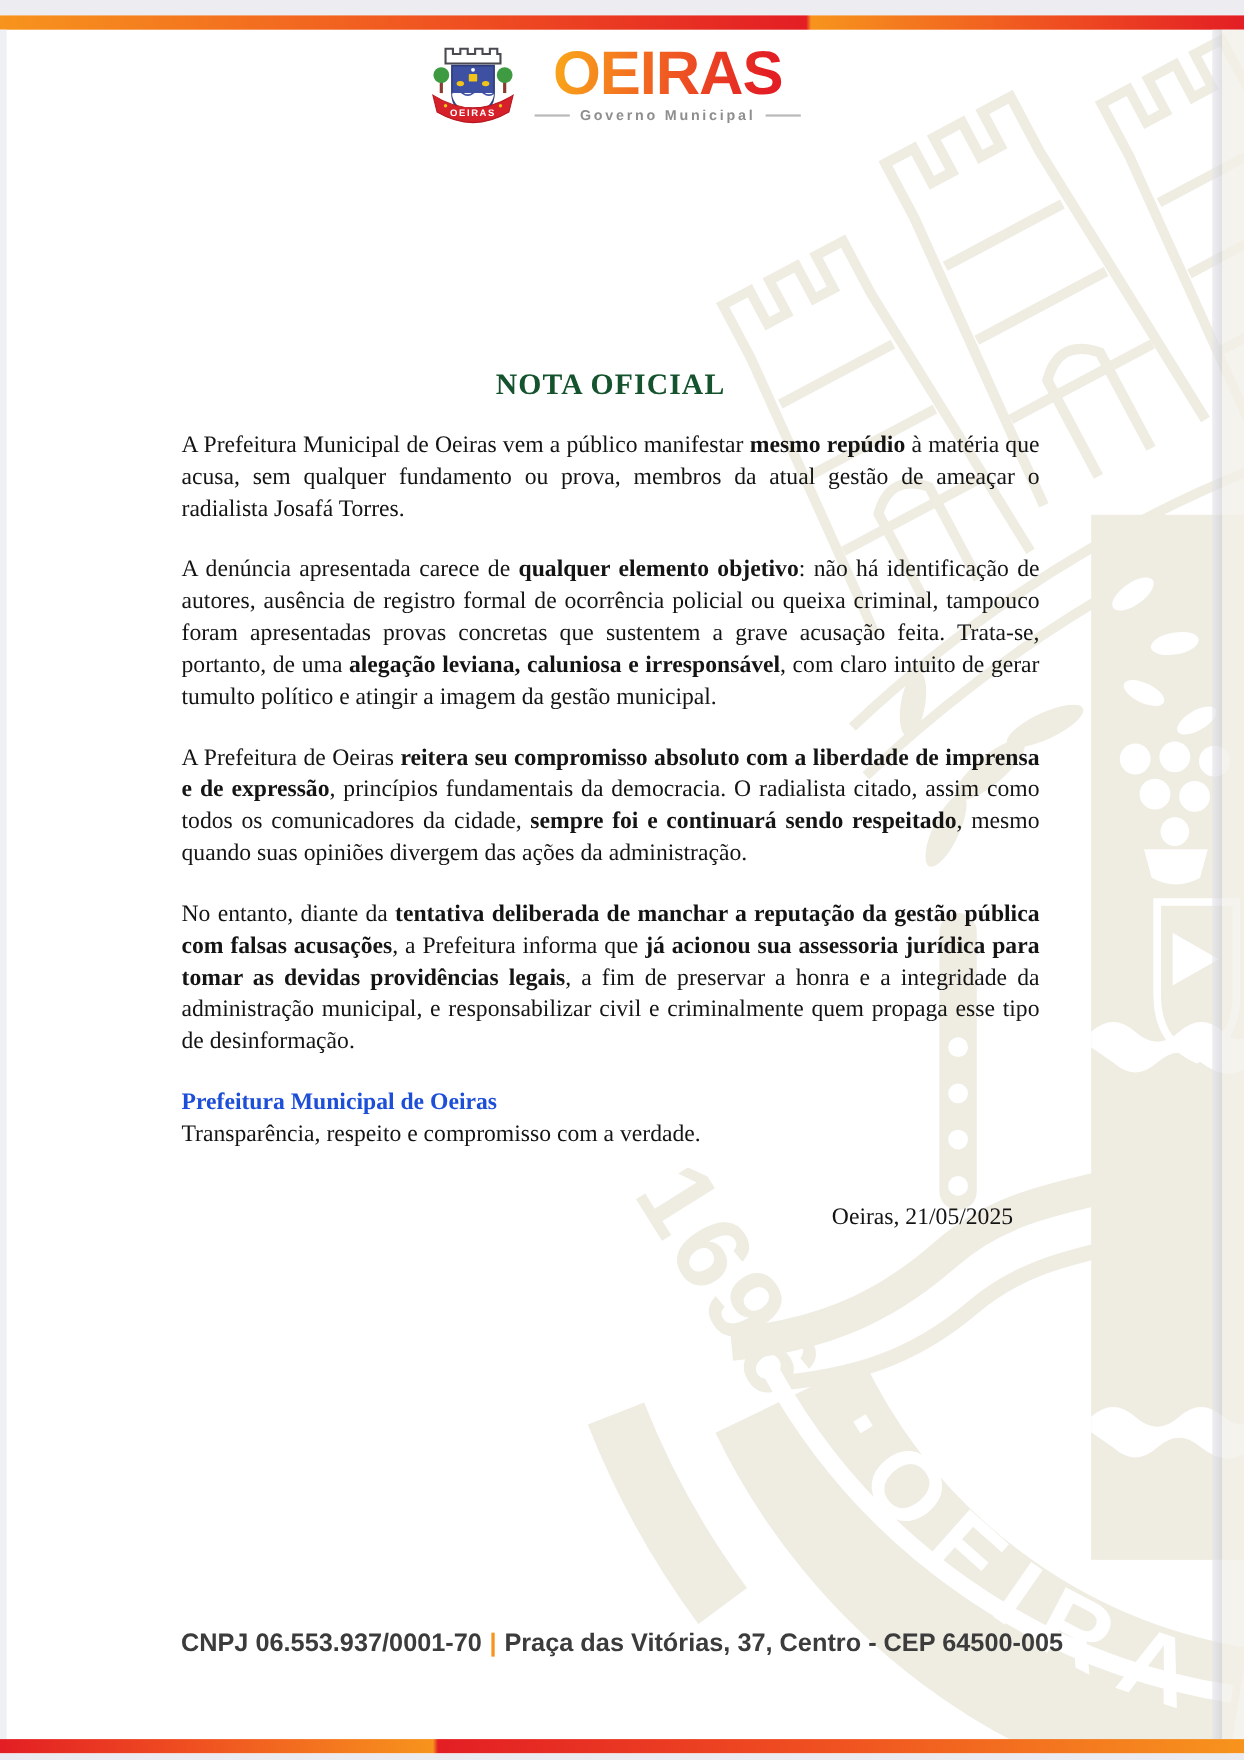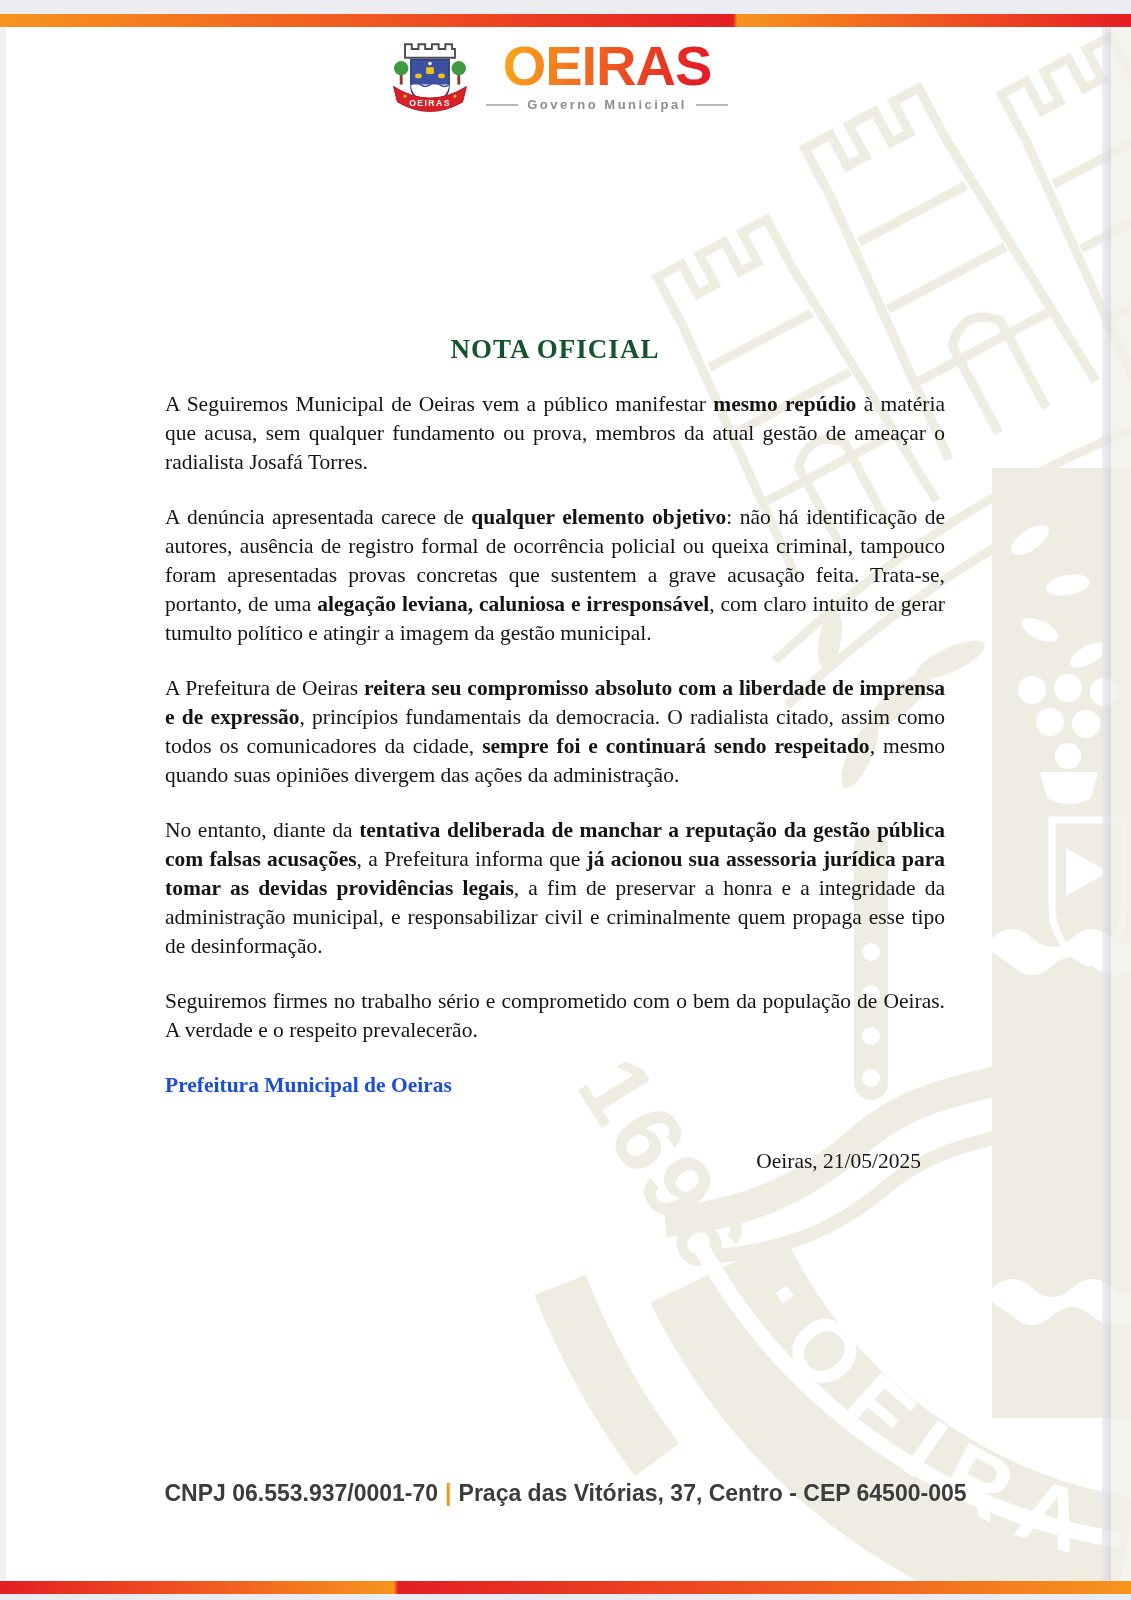--- a/index.html
+++ b/index.html
@@ -158,28 +158,28 @@
           <span class="logo-sub-dash"></span>
           <span class="logo-sub-text">Governo Municipal</span>
           <span class="logo-sub-dash"></span>
         </div>
       </div>
     </div>
 
     <h1 class="title">NOTA OFICIAL</h1>
 
     <div class="paragraphs" id="paragraphs">
-        <p class="para"><span>A Seguiremos Municipal de Oeiras vem a público manifestar </span><span class="b">mesmo repúdio</span><span> à matéria que acusa, sem qualquer fundamento ou prova, membros da atual gestão de ameaçar o radialista Josafá Torres.</span></p>
+        <p class="para"><span>A Prefeitura Municipal de Oeiras vem a público manifestar </span><span class="b">mesmo repúdio</span><span> à matéria que acusa, sem qualquer fundamento ou prova, membros da atual gestão de ameaçar o radialista Josafá Torres.</span></p>
         <p class="para"><span>A denúncia apresentada carece de </span><span class="b">qualquer elemento objetivo</span><span>: não há identificação de autores, ausência de registro formal de ocorrência policial ou queixa criminal, tampouco foram apresentadas provas concretas que sustentem a grave acusação feita. Trata-se, portanto, de uma </span><span class="b">alegação leviana, caluniosa e irresponsável</span><span>, com claro intuito de gerar tumulto político e atingir a imagem da gestão municipal.</span></p>
         <p class="para"><span>A Prefeitura de Oeiras </span><span class="b">reitera seu compromisso absoluto com a liberdade de imprensa e de expressão</span><span>, princípios fundamentais da democracia. O radialista citado, assim como todos os comunicadores da cidade, </span><span class="b">sempre foi e continuará sendo respeitado</span><span>, mesmo quando suas opiniões divergem das ações da administração.</span></p>
         <p class="para"><span>No entanto, diante da </span><span class="b">tentativa deliberada de manchar a reputação da gestão pública com falsas acusações</span><span>, a Prefeitura informa que </span><span class="b">já acionou sua assessoria jurídica para tomar as devidas providências legais</span><span>, a fim de preservar a honra e a integridade da administração municipal, e responsabilizar civil e criminalmente quem propaga esse tipo de desinformação.</span></p>
-        <p class="para"><span>Seguiremos firmes no trabalho sério e comprometido com o bem da população de Oeiras. A verdade e o respeito prevalecerão.</span></p>
       </div>
 
     <div class="signature-name">Prefeitura Municipal de Oeiras</div>
+    <div class="signature-tagline">Transparência, respeito e compromisso com a verdade.</div>
 
     <div class="dateline">Oeiras, 21/05/2025</div>
   </div>
 
   <div class="footer">
     <span>CNPJ 06.553.937/0001-70</span><span class="footer-sep">|</span><span>Praça das Vitórias, 37, Centro - CEP 64500-005</span>
   </div>
 
   <div class="bar-bottom"></div>
   <div class="strip-bottom"></div>

